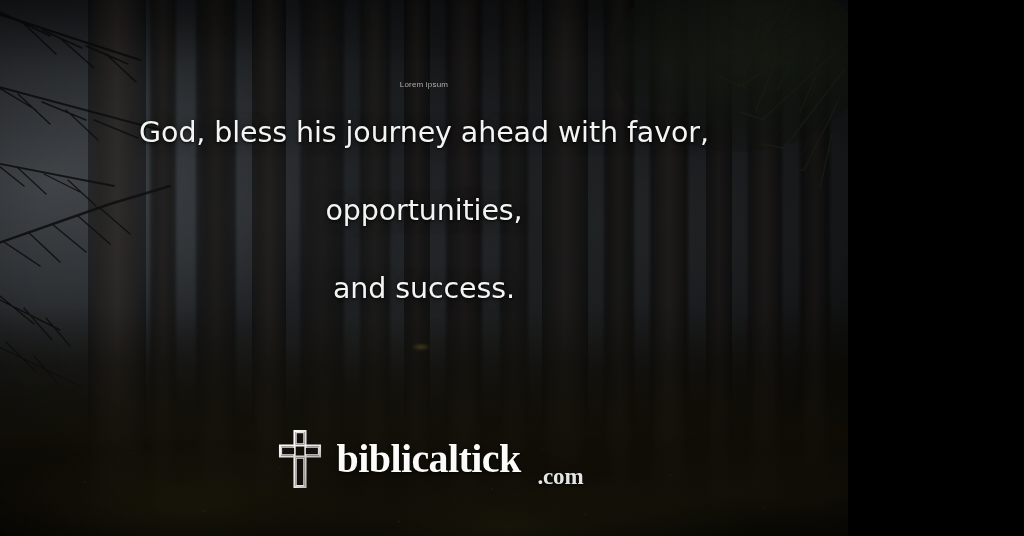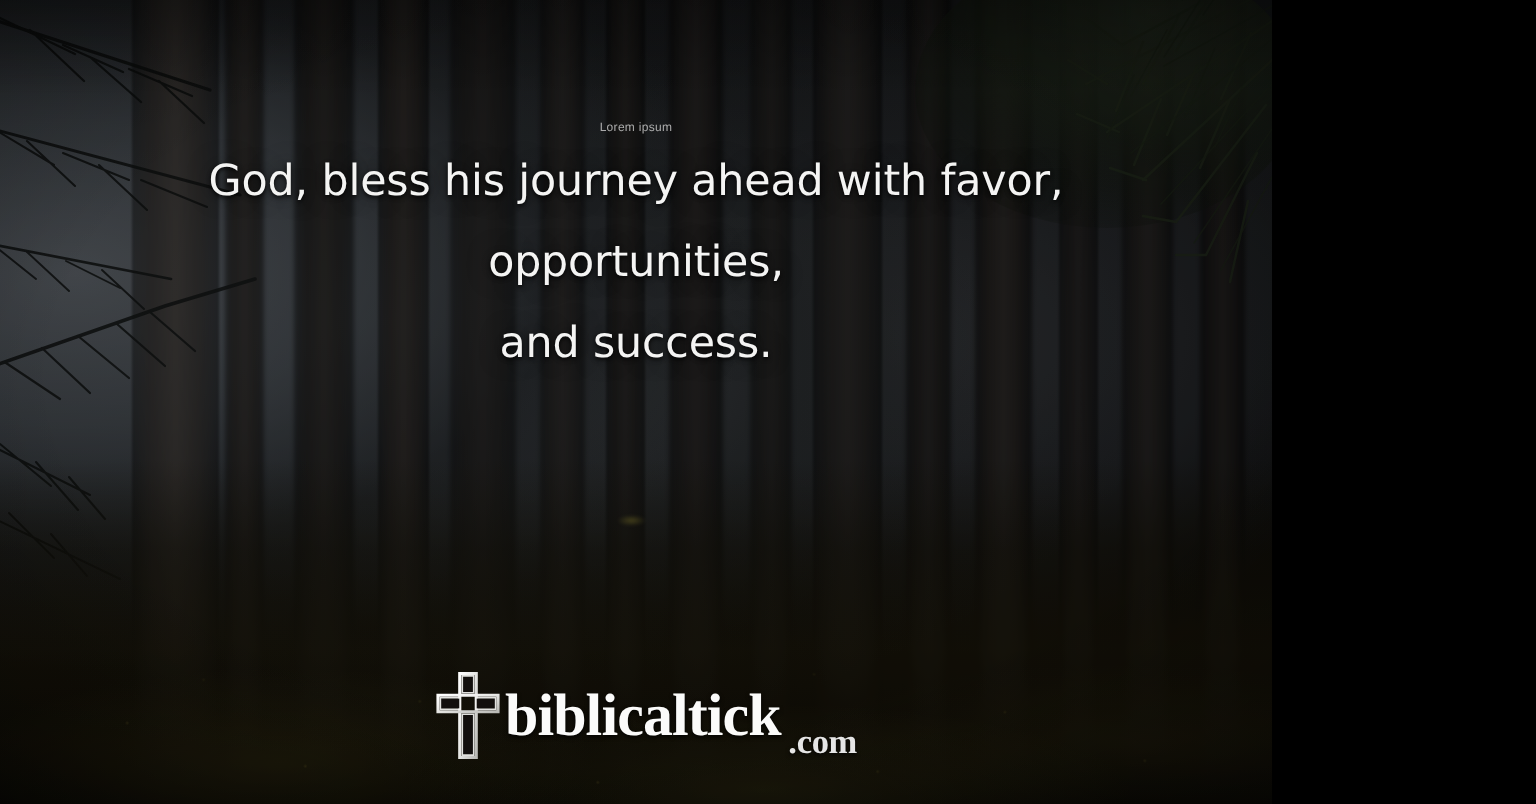--- a/index.html
+++ b/index.html
@@ -108,35 +108,35 @@
   }
 
   .quote {
     position:absolute;
     top:94px; left:72px; right:72px;
     text-align:center;
     color:#f4f4f3;
     font-family:"DejaVu Sans", sans-serif;
     font-size:28.5px;
     font-weight:400;
-    line-height:54px;
+    line-height:78px;
     letter-spacing:-0.1px;
     text-shadow:0 1px 3px rgba(0,0,0,.80), 0 0 14px rgba(0,0,0,.55);
     white-space:pre-line;
   }
 
   
   .logo {
     position:absolute;
     left:0; right:0;
-    top:446px;
+    top:428px;
     display:flex;
     align-items:center;
     justify-content:center;
-    gap:4px;
+    gap:16px;
     padding-left:12px;
   }
   .logo-cross { display:block; width:46px; height:62px; margin-right:-2px; }
   .logo-word {
     font-family:"Liberation Serif", serif;
     font-weight:700;
     font-size:40px;
     color:#fbfbfa;
     letter-spacing:-0.6px;
     line-height:1;

